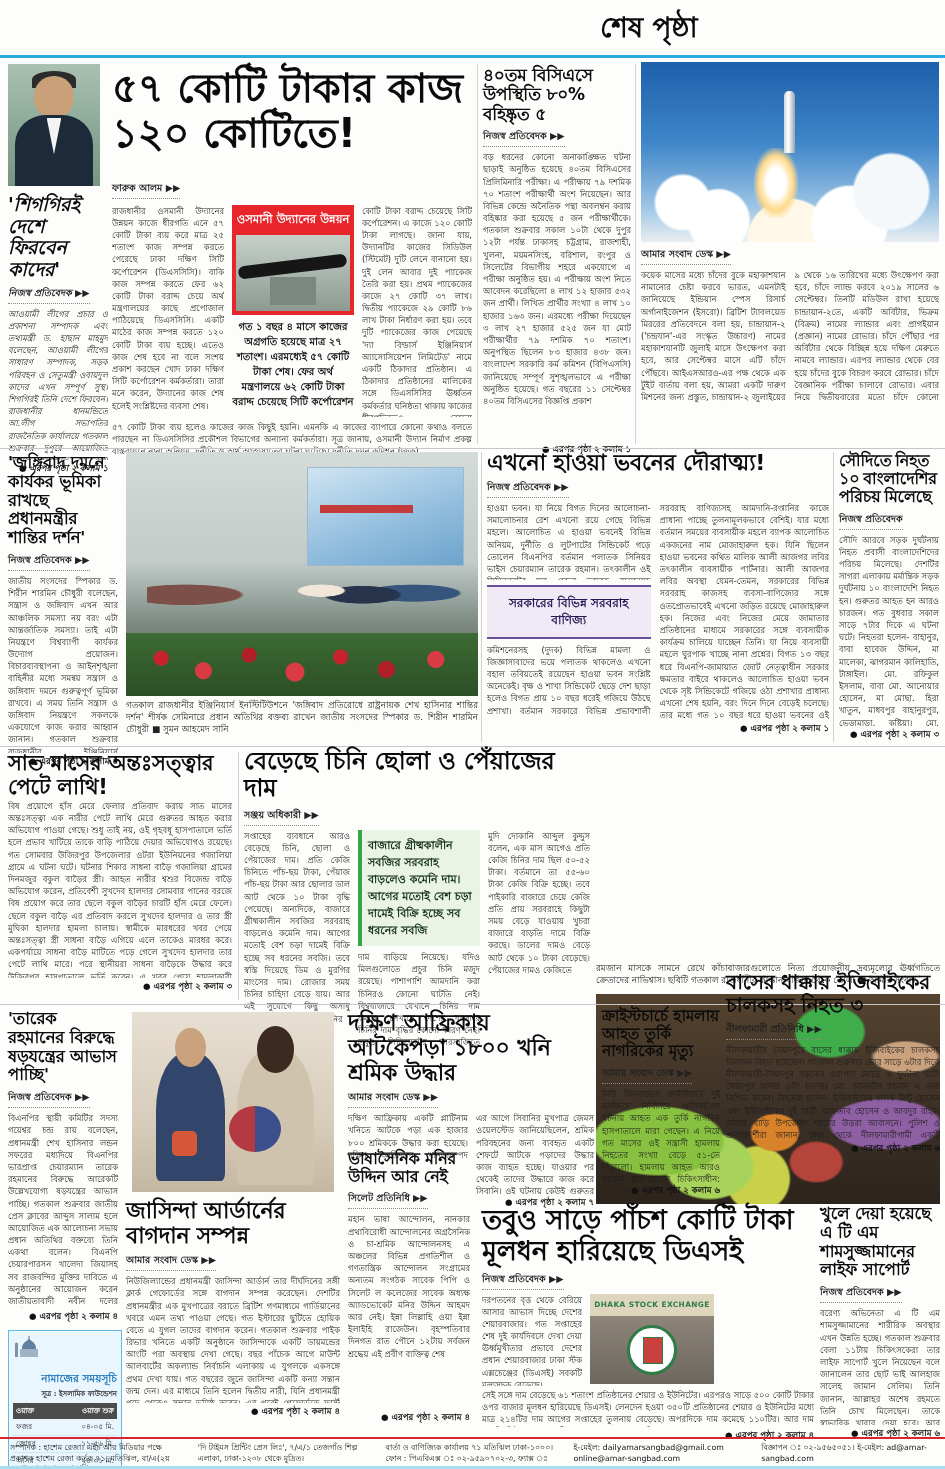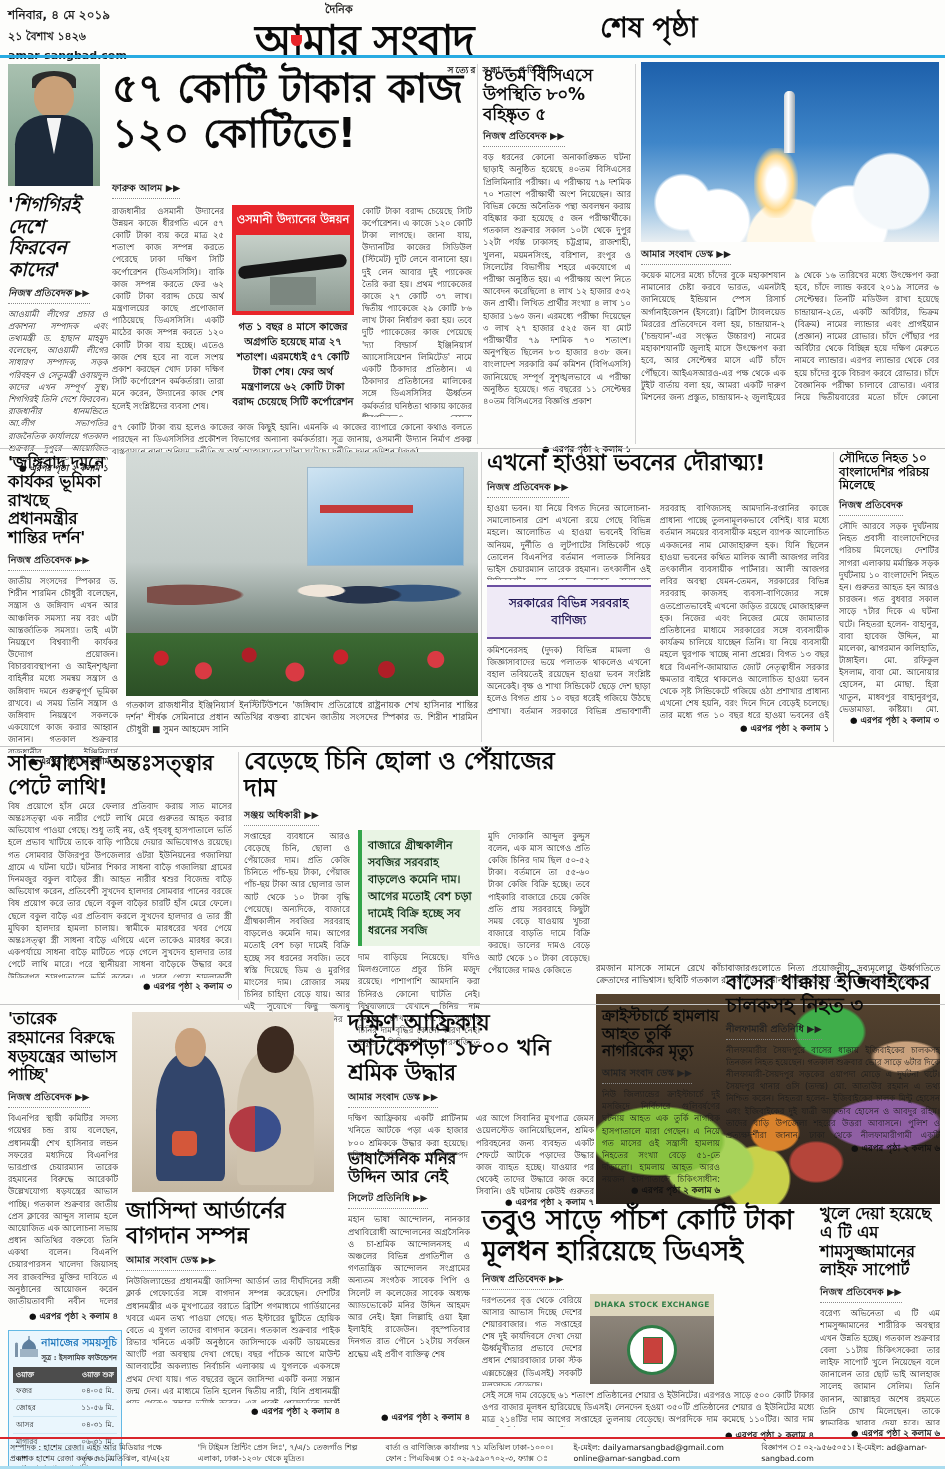--- a/index.html
+++ b/index.html
@@ -24,21 +24,21 @@
   .redbox{background:#e8252a;padding:4px;}
   .redbox-title{color:#fff;font-size:11.5px;font-weight:800;text-align:center;padding:2px 0 5px;}
   .boxcap{font-size:10px;font-weight:800;text-align:center;line-height:1.5;margin-top:4px;color:#111;}
   
   .pq{border-top:2px solid #6b4fa0;border-bottom:2px solid #6b4fa0;background:#efeaf6;color:#241a56;
       font-weight:800;font-size:12px;text-align:center;padding:8px 4px;margin:5px 0;line-height:1.4;}
   .gq{background:#e9f4e4;border-left:4px solid #33a54a;padding:7px 6px;font-weight:800;font-size:11px;
       line-height:1.55;color:#0f2d14;margin-bottom:5px;}
   
   .prayer{background:#eaf6fd;border:1px solid #64b9e4;padding:4px;font-size:7.6px;}
-  .prayer-title{color:#1b75bb;font-weight:800;font-size:10.5px;text-align:right;}
+  .prayer-title{color:#1b75bb;font-weight:800;font-size:10.5px;text-align:right;margin-top:36px;}
   .prayer-src{font-size:7px;text-align:right;color:#333;font-weight:700;margin-bottom:3px;}
   .ptab{width:100%;border-collapse:collapse;}
   .ptab th{background:#4c4c4c;color:#fff;font-size:7px;padding:2px 3px;text-align:left;font-weight:700;}
   .ptab td{padding:2px 3px;border-bottom:1px solid #cfe7f4;font-size:7.4px;}
   .ptab td:last-child{text-align:right;}
   .pnote{display:flex;justify-content:space-between;padding:2px 3px 0;font-weight:700;font-size:7.2px;}
   
   .foot{display:flex;gap:14px;font-size:7.8px;line-height:1.35;color:#111;}
   .foot>div{flex:1;}
   
@@ -98,32 +98,21 @@
   .dse-logo{position:absolute;left:50%;top:50%;transform:translate(-50%,-50%);width:44px;height:44px;border-radius:50%;
             background:#fff;border:3px solid #2e7d46;}
   .dse-logo i{position:absolute;left:30%;top:22%;width:40%;height:56%;background:#c8413c;border:1px solid #2e7d46;}
   .mosque{width:26px;height:22px;flex:0 0 auto;}
 </style>
 </head>
 <body>
 
 <div id="page">
 
-  <div class="abs" style="left:8px;top:6px;width:160px;">
-    <div style="font-size:12px;font-weight:700;">শনিবার, ৪ মে ২০১৯</div>
-    <div style="font-size:11px;font-weight:700;margin-top:2px;">২১ বৈশাখ ১৪২৬</div>
-    <div style="font-size:11px;font-weight:800;margin-top:2px;">amar-sangbad.com</div>
-  </div>
-
-  <div class="abs" style="left:255px;top:1px;width:330px;">
-    <div class="mast-pre" style="margin-left:70px;">দৈনিক</div>
-    <div class="mast-title">আমার সংবাদ</div>
-    <div class="red-dot" style="left:36px;top:34px;"></div>
-    <div class="mast-tag" style="width:300px;">সত্যের সন্ধানে প্রতিদিন</div>
-  </div>
+
 
   <div class="abs hl" style="left:600px;top:12px;width:150px;font-size:28px;">শেষ পৃষ্ঠা</div>
 
   <div class="abs" style="left:0;top:55px;width:945px;height:3px;background:#29abe2;"></div>
 
   <div class="abs" style="left:8px;top:64px;width:100px;font-style:italic;">
     <div class="photo quader-bg" style="width:92px;height:122px;">
       <div class="q-hair"></div>
       <div class="q-head"></div>
       <div class="q-suit"></div>
@@ -208,21 +197,21 @@
       <div style="width:170px;">
         <div class="bd" style="height:218px;">সরবরাহ বাণিজ্যসহ আমদানি-রপ্তানির কাজে প্রাধান্য পাচ্ছে তুলনামূলকভাবে বেশিই। যার মধ্যে বর্তমান সময়ের ব্যবসায়ীক মহলে ব্যাপক আলোচিত একজনের নাম মোজাহারুল হক। যিনি ছিলেন হাওয়া ভবনের কথিত মালিক আলী আজগর লবির তৎকালীন ব্যবসায়ীক পার্টনার। আলী আজগর লবির অবস্থা যেমন-তেমন, সরকারের বিভিন্ন সরবরাহ কাজসহ ব্যবসা-বাণিজ্যের সঙ্গে ওতপ্রোতভাবেই এখনো জড়িত রয়েছে মোজাহারুল হক। নিজের এবং নিজের মেয়ে জামাতার প্রতিষ্ঠানের মাধ্যমে সরকারের সঙ্গে ব্যবসায়ীক কার্যক্রম চালিয়ে যাচ্ছেন তিনি। যা নিয়ে ব্যবসায়ী মহলে ঘুরপাক খাচ্ছে নানা প্রশ্নের। বিগত ১৩ বছর ধরে বিএনপি-জামায়াত জোট নেতৃত্বাধীন সরকার ক্ষমতার বাইরে থাকলেও আলোচিত হাওয়া ভবন থেকে সৃষ্ট সিন্ডিকেটে গজিয়ে ওঠা প্রশাখার প্রাধান্য এখনো শেষ হয়নি, বরং দিনে দিনে বেড়েই চলেছে। তার মধ্যে গত ১০ বছর ধরে হাওয়া ভবনের ওই সিন্ডিকেটের প্রশাখা খ্যাত ব্যবসায়ী মোজাহারুল হক</div>
         <div class="jmp">● এরপর পৃষ্ঠা ২ কলাম ১</div>
       </div>
     </div>
   </div>
 
   <div class="abs vrule" style="left:833px;top:452px;height:290px;"></div>
 
   <div class="abs" style="left:839px;top:452px;width:100px;">
-    <div class="hl" style="font-size:12px;">সৌদিতে নিহত ১০ বাংলাদেশির পরিচয় মিলেছে</div>
+    <div class="hl" style="font-size:16px;font-family:Liberation Serif, serif;">সৌদিতে নিহত ১০ বাংলাদেশির পরিচয় মিলেছে</div>
     <div><span class="by">নিজস্ব প্রতিবেদক</span></div>
     <div class="bd" style="height:192px;">সৌদি আরবে সড়ক দুর্ঘটনায় নিহত প্রবাসী বাংলাদেশিদের পরিচয় মিলেছে। দেশটির সাগরা এলাকায় মর্মান্তিক সড়ক দুর্ঘটনায় ১০ বাংলাদেশি নিহত হন। গুরুতর আহত হন আরও চারজন। গত বুধবার সকাল সাড়ে ৭টার দিকে এ ঘটনা ঘটে। নিহতরা হলেন- বাহানুর, বাবা হাবেজ উদ্দিন, মা মালেকা, ঝাগরমান কালিহাতি, টাঙ্গাইল। মো. রফিকুল ইসলাম, বাবা মো. আনোয়ার হোসেন, মা মোছা. হিরা খাতুন, মাধবপুর বাহানুরপুর, ভেড়ামাড়া, কুষ্টিয়া। মো. ইউনুস আলি, বাবা মো. আব্দুল খালেক, মা মোছা. আমেনা খাতুন, রঘুনাথপুর আলিপুর, ফুলবাড়িয়া, ময়মনসিংহ। মো. জামাল উদ্দিন মাঝি, বাবা মায়ান</div>
     <div class="jmp">● এরপর পৃষ্ঠা ২ কলাম ৩</div>
   </div>
 
   <div class="abs hrule" style="left:0;top:746px;width:945px;"></div>
 
   <div class="abs" style="left:8px;top:752px;width:224px;">
     <div class="hl" style="font-size:21px;">সাত মাসের অন্তঃসত্ত্বার পেটে লাথি!</div>
     <div class="bd" style="height:178px;">বিষ প্রয়োগে হাঁস মেরে ফেলার প্রতিবাদ করায় সাত মাসের অন্তঃসত্ত্বা এক নারীর পেটে লাথি মেরে গুরুতর আহত করার অভিযোগ পাওয়া গেছে। শুধু তাই নয়, ওই গৃহবধূ হাসপাতালে ভর্তি হলে প্রভাব খাটিয়ে তাকে বাড়ি পাঠিয়ে দেয়ার অভিযোগও রয়েছে। গত সোমবার উজিরপুর উপজেলার ওটরা ইউনিয়নের গজালিয়া গ্রামে এ ঘটনা ঘটে। ঘটনার শিকার সাধনা বাড়ৈ গজালিয়া গ্রামের দিনমজুর বকুল বাড়ৈর স্ত্রী। আহত নারীর শ্বশুর বিজেন্দ্র বাড়ৈ অভিযোগ করেন, প্রতিবেশী সুখদেব হালদার সোমবার পানের বরজে বিষ প্রয়োগ করে তার ছেলে বকুল বাড়ৈর চারটি হাঁস মেরে ফেলে। ছেলে বকুল বাড়ৈ এর প্রতিবাদ করলে সুখদেব হালদার ও তার স্ত্রী মুঘিকা হালদার হামলা চালায়। স্বামীকে মারধরের খবর পেয়ে অন্তঃসত্ত্বা স্ত্রী সাধনা বাড়ৈ এগিয়ে এলে তাকেও মারধর করে। একপর্যায়ে সাধনা বাড়ৈ মাটিতে পড়ে গেলে সুখদেব হালদার তার পেটে লাথি মারে। পরে স্থানীয়রা সাধনা বাড়ৈকে উদ্ধার করে উজিরপুর হাসপাতালে ভর্তি করেন। এ খবর পেয়ে হামলাকারী সুখদেব হালদারের পক্ষ নিয়ে স্থানীয় প্রভাবশালী মাহবুব হোসেন ও দলিল লেখক মিলন মন্ডল হাসপাতালে গিয়ে সালিশি মীমাংসার কথা বলে জোরপূর্বক গৃহবধূর নাম কেটে বাড়িতে পাঠিয়ে দেন। কিন্তু ঘটনার চারদিন অতিবাহিত হলেও এ ঘটনায় কোনো মীমাংসা হয়নি। অপরদিকে, আহত গৃহবধূর অবস্থা ক্রমেই</div>

